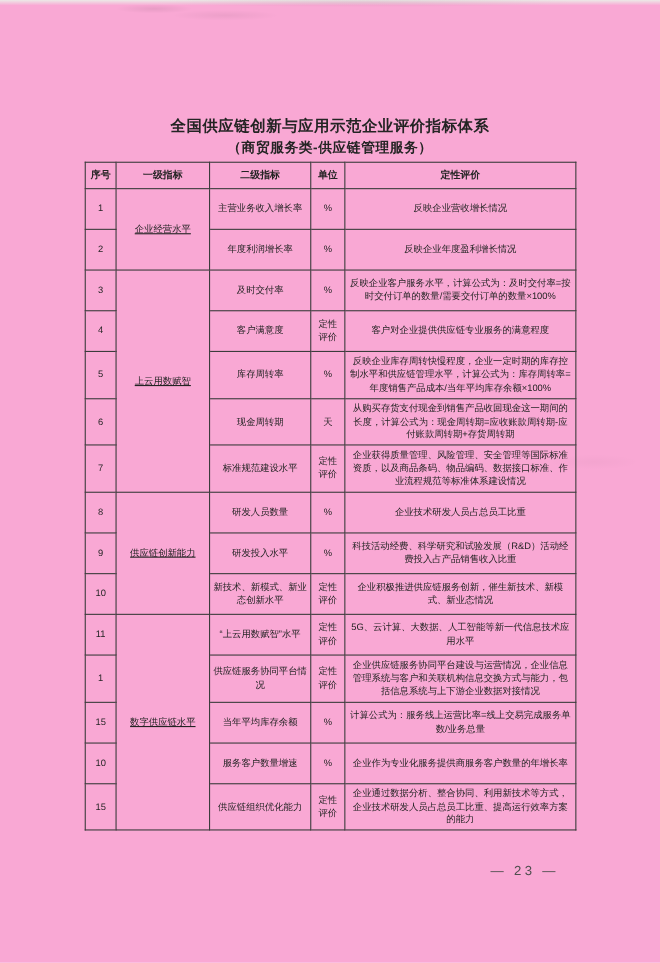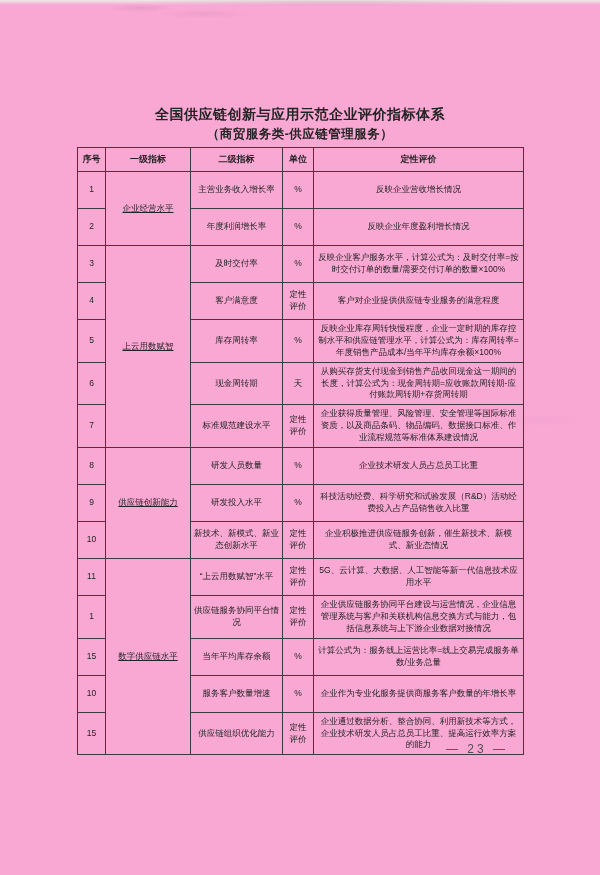--- a/index.html
+++ b/index.html
@@ -64,21 +64,21 @@
   }
   table.indicators tbody td{
     height:30px;
   }
   td.unit{font-size:8px;padding:3px 1px;}
   td.expl{text-align:left;padding:3px 5px;}
   td.group{font-size:9px;text-decoration:underline;}
   td.no{font-size:9px;}
   .page-number{
     position:absolute;
-    top:742px;
+    top:784px;
     right:92px;
     font-size:12px;
     color:#4f4f4f;
     letter-spacing:3px;
     white-space:nowrap;
   }
 </style>
 </head>
 <body>
 

